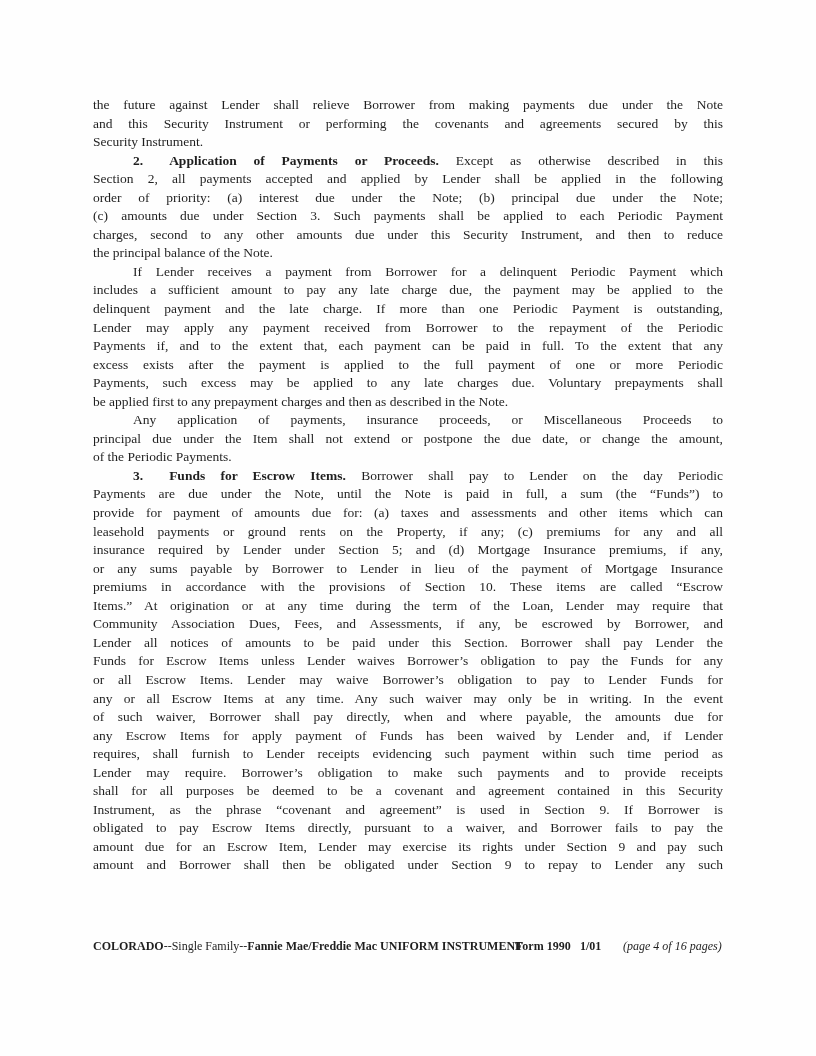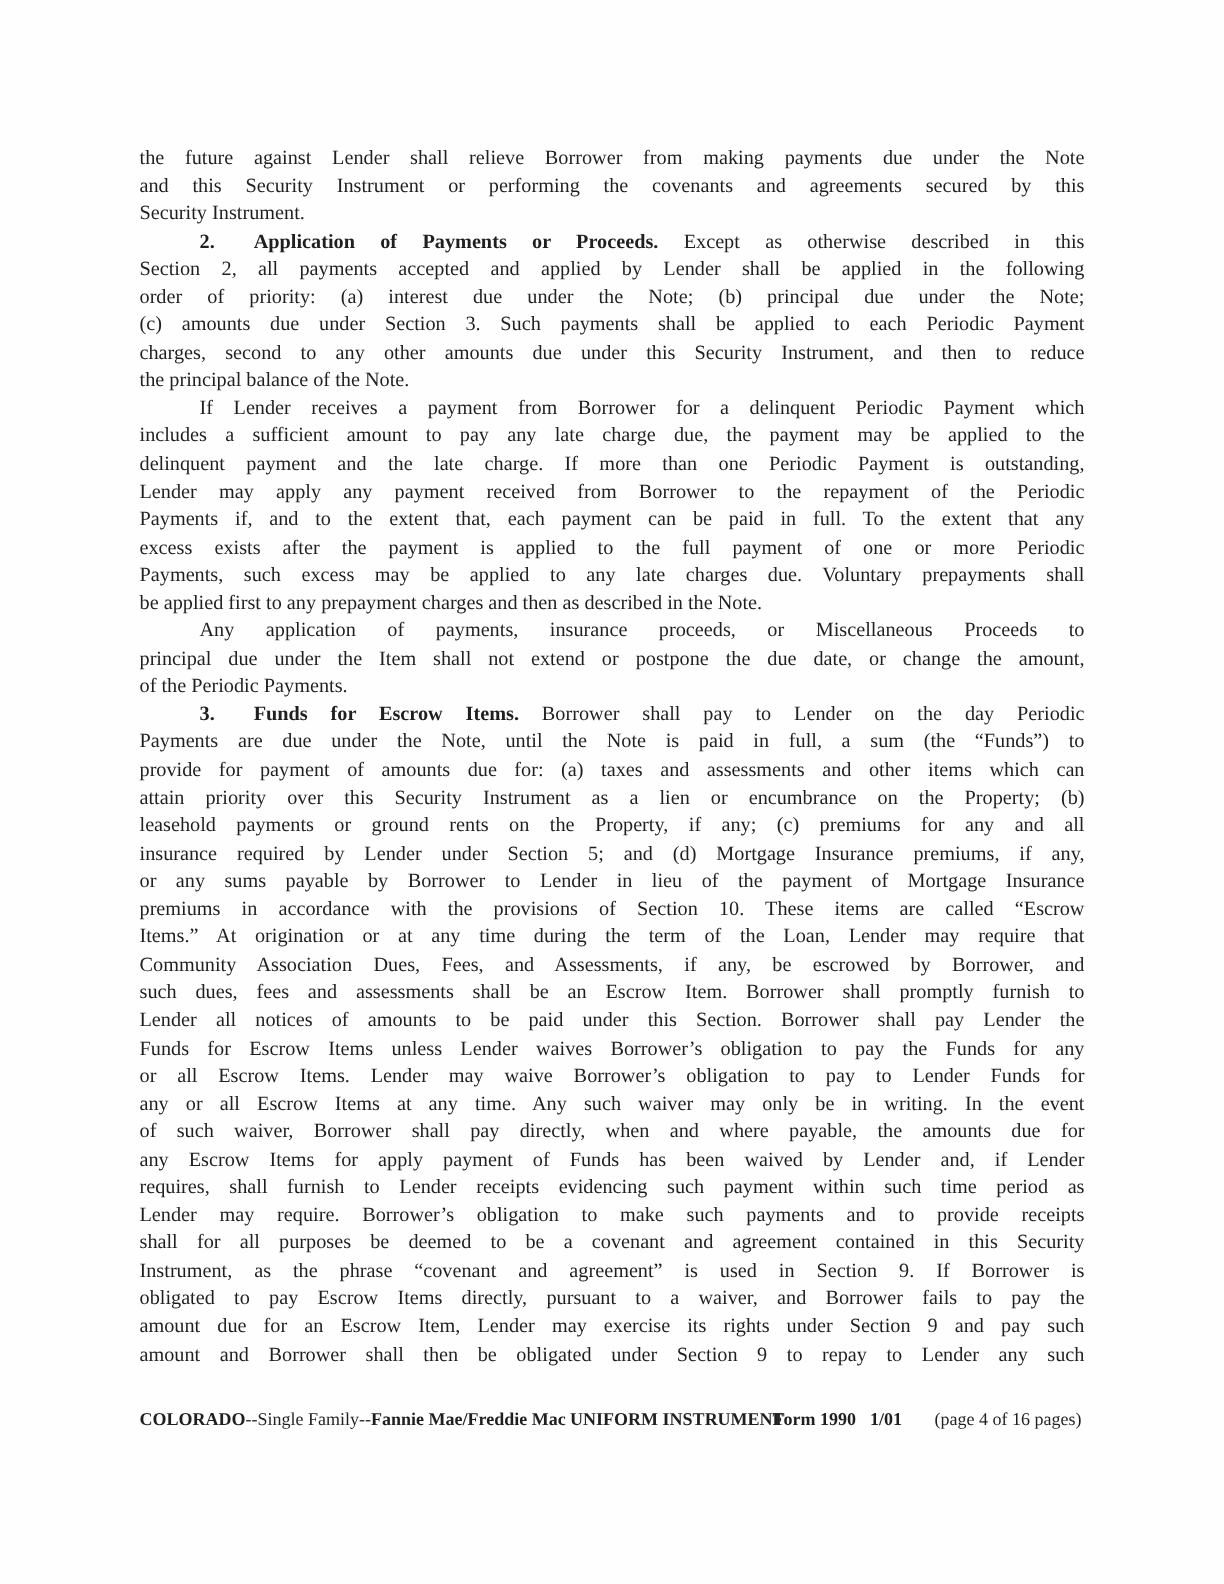--- a/index.html
+++ b/index.html
@@ -35,21 +35,21 @@
     left: 93px;
     top: 940px;
     width: 632px;
     font-size: 12px;
     line-height: 13px;
     white-space: nowrap;
   }
   .f-left b { font-weight: bold; }
   .f-form { position: absolute; left: 422px; font-weight: bold; }
   .f-rev  { position: absolute; left: 487px; font-weight: bold; }
-  .f-page { position: absolute; left: 530px; }
+  .f-page { position: absolute; left: 530px; font-style: italic; }
 </style>
 </head>
 <body>
 
 <div class="page">
   <div class="body-text">
       <div class="para">
         <div class="line"><span>the future against Lender shall relieve Borrower from making payments due under the Note</span></div>
         <div class="line"><span>and this Security Instrument or performing the covenants and agreements secured by this</span></div>
         <div class="line last"><span>Security Instrument.</span></div>
@@ -74,28 +74,26 @@
       </div>
       <div class="para">
         <div class="line indent"><span>Any application of payments, insurance proceeds, or Miscellaneous Proceeds to</span></div>
         <div class="line"><span>principal due under the Item shall not extend or postpone the due date, or change the amount,</span></div>
         <div class="line last"><span>of the Periodic Payments.</span></div>
       </div>
       <div class="para">
         <div class="line indent"><span class="bold">3.</span><span class="gap" style="width: 26px;"></span><span class="bold">Funds for Escrow Items.</span><span>  Borrower shall pay to Lender on the day Periodic</span></div>
         <div class="line"><span>Payments are due under the Note, until the Note is paid in full, a sum (the “Funds”) to</span></div>
         <div class="line"><span>provide for payment of amounts due for: (a) taxes and assessments and other items which can</span></div>
-        <div class="line"><span>attain priority over this Security Instrument as a lien or encumbrance on the Property; (b)</span></div>
         <div class="line"><span>leasehold payments or ground rents on the Property, if any; (c) premiums for any and all</span></div>
         <div class="line"><span>insurance required by Lender under Section 5; and (d) Mortgage Insurance premiums, if any,</span></div>
         <div class="line"><span>or any sums payable by Borrower to Lender in lieu of the payment of Mortgage Insurance</span></div>
         <div class="line"><span>premiums in accordance with the provisions of Section 10.  These items are called “Escrow</span></div>
         <div class="line"><span>Items.”  At origination or at any time during the term of the Loan, Lender may require that</span></div>
         <div class="line"><span>Community Association Dues, Fees, and Assessments, if any, be escrowed by Borrower, and</span></div>
-        <div class="line"><span>such dues, fees and assessments shall be an Escrow Item.  Borrower shall promptly furnish to</span></div>
         <div class="line"><span>Lender all notices of amounts to be paid under this Section.  Borrower shall pay Lender the</span></div>
         <div class="line"><span>Funds for Escrow Items unless Lender waives Borrower’s obligation to pay the Funds for any</span></div>
         <div class="line"><span>or all Escrow Items.  Lender may waive Borrower’s obligation to pay to Lender Funds for</span></div>
         <div class="line"><span>any or all Escrow Items at any time.  Any such waiver may only be in writing.  In the event</span></div>
         <div class="line"><span>of such waiver, Borrower shall pay directly, when and where payable, the amounts due for</span></div>
         <div class="line"><span>any Escrow Items for apply payment of Funds has been waived by Lender and, if Lender</span></div>
         <div class="line"><span>requires, shall furnish to Lender receipts evidencing such payment within such time period as</span></div>
         <div class="line"><span>Lender may require.  Borrower’s obligation to make such payments and to provide receipts</span></div>
         <div class="line"><span>shall for all purposes be deemed to be a covenant and agreement contained in this Security</span></div>
         <div class="line"><span>Instrument, as the phrase “covenant and agreement” is used in Section 9.  If Borrower is</span></div>

